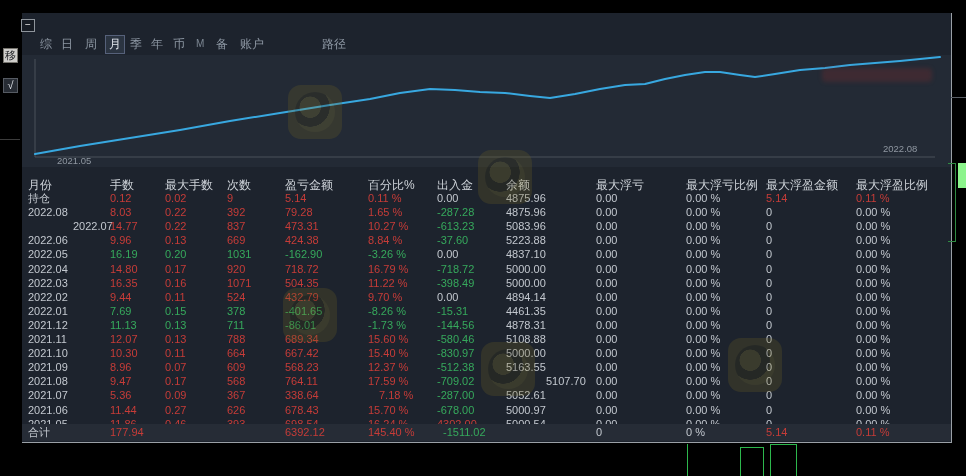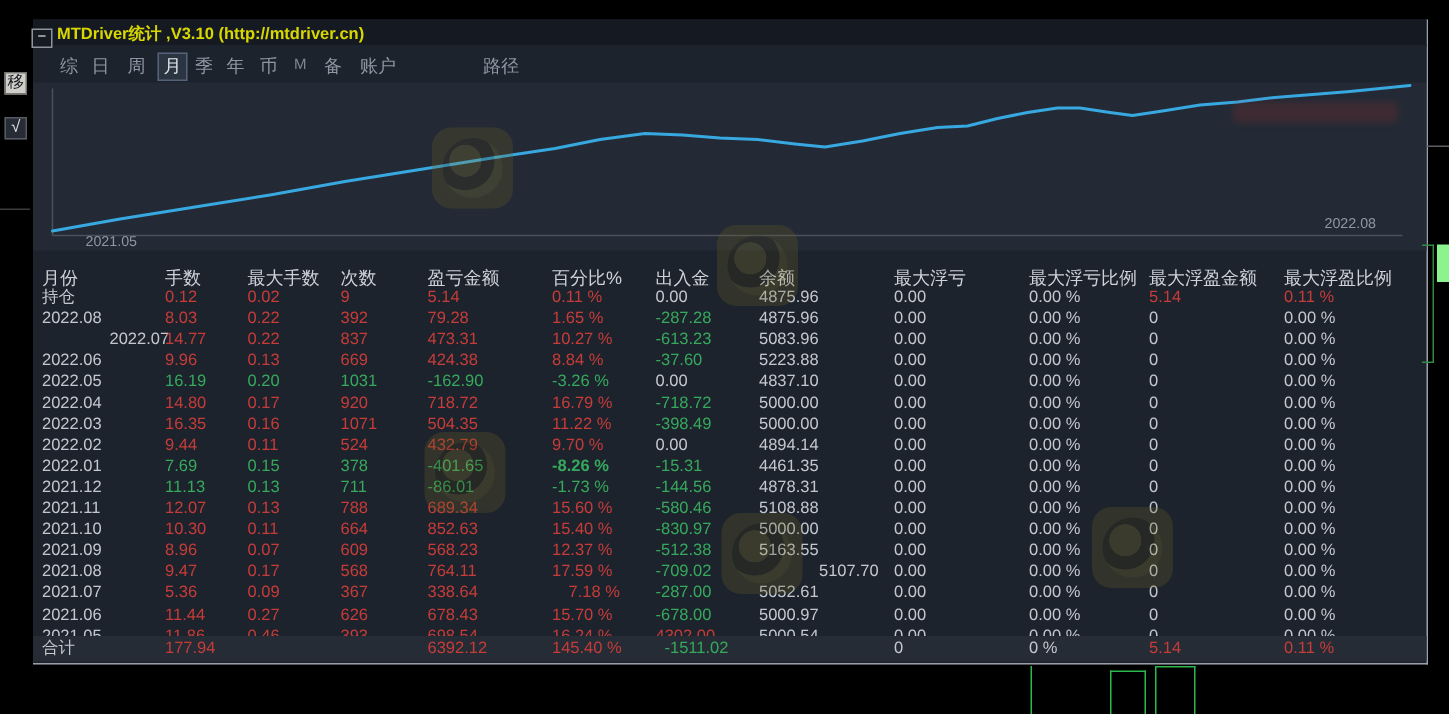--- a/index.html
+++ b/index.html
@@ -58,23 +58,20 @@
 
   <div id="leftstrip">
     <div id="strip-divider"></div>
   </div>
   <div class="side-btn" id="btn-min">−</div>
   <div class="side-btn" id="btn-move">移</div>
   <div class="side-btn" id="btn-check">√</div>
 
   <div id="panel">
 
-    <div id="titlebar">
-      <span id="title-text">MTDriver统计 ,V3.10 (http://mtdriver.cn)</span>
-    </div>
 
     <div id="tabbar">
       <span id="path-label">路径</span>
     <span class="tab" style="left: 15px;">综</span>
         <span class="tab" style="left: 36px;">日</span>
         <span class="tab" style="left: 60px;">周</span>
         <span class="tab selected" style="left: 83px;">月</span>
         <span class="tab" style="left: 105px;">季</span>
         <span class="tab" style="left: 126px;">年</span>
         <span class="tab" style="left: 148px;">币</span>
@@ -219,21 +216,21 @@
           <span class="cell c-w" style="left: 664px;">0.00 %</span>
           <span class="cell c-w" style="left: 744px;">0</span>
           <span class="cell c-w" style="left: 834px;">0.00 %</span>
         </div>
         <div class="trow" style="top: 291px;">
           <span class="cell c-w" style="left: 6px;">2022.01</span>
           <span class="cell c-g" style="left: 88px;">7.69</span>
           <span class="cell c-g" style="left: 143px;">0.15</span>
           <span class="cell c-g" style="left: 205px;">378</span>
           <span class="cell c-g" style="left: 263px;">-401.65</span>
-          <span class="cell c-g" style="left: 346px; font-weight: bold;">-8.26 %</span>
+          <span class="cell c-g" style="left: 346px;">-8.26 %</span>
           <span class="cell c-g" style="left: 415px;">-15.31</span>
           <span class="cell c-w" style="left: 484px;">4461.35</span>
           <span class="cell c-w" style="left: 574px;">0.00</span>
           <span class="cell c-w" style="left: 664px;">0.00 %</span>
           <span class="cell c-w" style="left: 744px;">0</span>
           <span class="cell c-w" style="left: 834px;">0.00 %</span>
         </div>
         <div class="trow" style="top: 305px;">
           <span class="cell c-w" style="left: 6px;">2021.12</span>
           <span class="cell c-g" style="left: 88px;">11.13</span>
@@ -260,21 +257,21 @@
           <span class="cell c-w" style="left: 574px;">0.00</span>
           <span class="cell c-w" style="left: 664px;">0.00 %</span>
           <span class="cell c-w" style="left: 744px;">0</span>
           <span class="cell c-w" style="left: 834px;">0.00 %</span>
         </div>
         <div class="trow" style="top: 333px;">
           <span class="cell c-w" style="left: 6px;">2021.10</span>
           <span class="cell c-r" style="left: 88px;">10.30</span>
           <span class="cell c-r" style="left: 143px;">0.11</span>
           <span class="cell c-r" style="left: 205px;">664</span>
-          <span class="cell c-r" style="left: 263px;">852.63</span>
+          <span class="cell c-r" style="left: 263px;">667.42</span>
           <span class="cell c-r" style="left: 346px;">15.40 %</span>
           <span class="cell c-g" style="left: 415px;">-830.97</span>
           <span class="cell c-w" style="left: 484px;">5000.00</span>
           <span class="cell c-w" style="left: 574px;">0.00</span>
           <span class="cell c-w" style="left: 664px;">0.00 %</span>
           <span class="cell c-w" style="left: 744px;">0</span>
           <span class="cell c-w" style="left: 834px;">0.00 %</span>
         </div>
         <div class="trow" style="top: 347px;">
           <span class="cell c-w" style="left: 6px;">2021.09</span>

